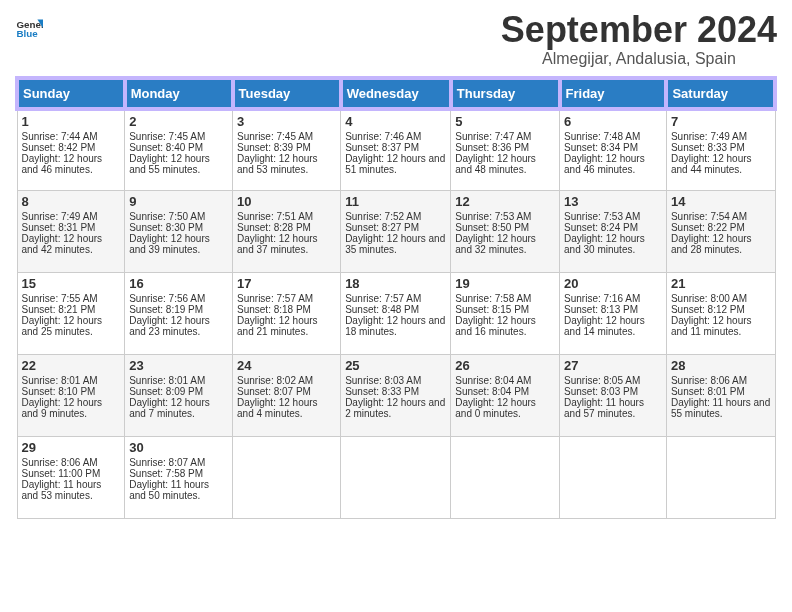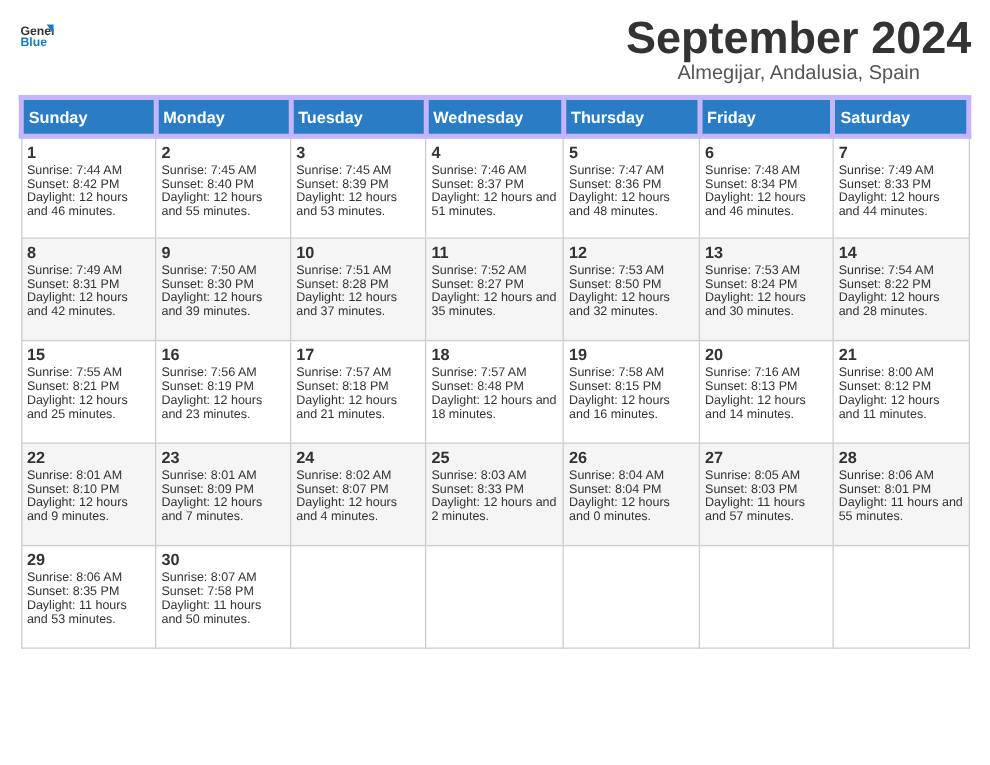--- a/index.html
+++ b/index.html
@@ -141,21 +141,21 @@
         <tr>
           <td><span class="day-num">22</span><span>Sunrise: 8:01 AM</span><br><span>Sunset: 8:10 PM</span><br><span>Daylight: 12 hours and 9 minutes.</span></td>
           <td><span class="day-num">23</span><span>Sunrise: 8:01 AM</span><br><span>Sunset: 8:09 PM</span><br><span>Daylight: 12 hours and 7 minutes.</span></td>
           <td><span class="day-num">24</span><span>Sunrise: 8:02 AM</span><br><span>Sunset: 8:07 PM</span><br><span>Daylight: 12 hours and 4 minutes.</span></td>
           <td><span class="day-num">25</span><span>Sunrise: 8:03 AM</span><br><span>Sunset: 8:33 PM</span><br><span>Daylight: 12 hours and 2 minutes.</span></td>
           <td><span class="day-num">26</span><span>Sunrise: 8:04 AM</span><br><span>Sunset: 8:04 PM</span><br><span>Daylight: 12 hours and 0 minutes.</span></td>
           <td><span class="day-num">27</span><span>Sunrise: 8:05 AM</span><br><span>Sunset: 8:03 PM</span><br><span>Daylight: 11 hours and 57 minutes.</span></td>
           <td><span class="day-num">28</span><span>Sunrise: 8:06 AM</span><br><span>Sunset: 8:01 PM</span><br><span>Daylight: 11 hours and 55 minutes.</span></td>
         </tr>
         <tr>
-          <td><span class="day-num">29</span><span>Sunrise: 8:06 AM</span><br><span>Sunset: 8:35 PM</span><br><span>Daylight: 11 hours and 53 minutes.</span></td>
+          <td><span class="day-num">29</span><span>Sunrise: 8:06 AM</span><br><span>Sunset: 11:00 PM</span><br><span>Daylight: 11 hours and 53 minutes.</span></td>
           <td><span class="day-num">30</span><span>Sunrise: 8:07 AM</span><br><span>Sunset: 7:58 PM</span><br><span>Daylight: 11 hours and 50 minutes.</span></td>
           <td class="empty"></td>
           <td class="empty"></td>
           <td class="empty"></td>
           <td class="empty"></td>
           <td class="empty"></td>
         </tr>
       </tbody>
   </table>
 </div>

